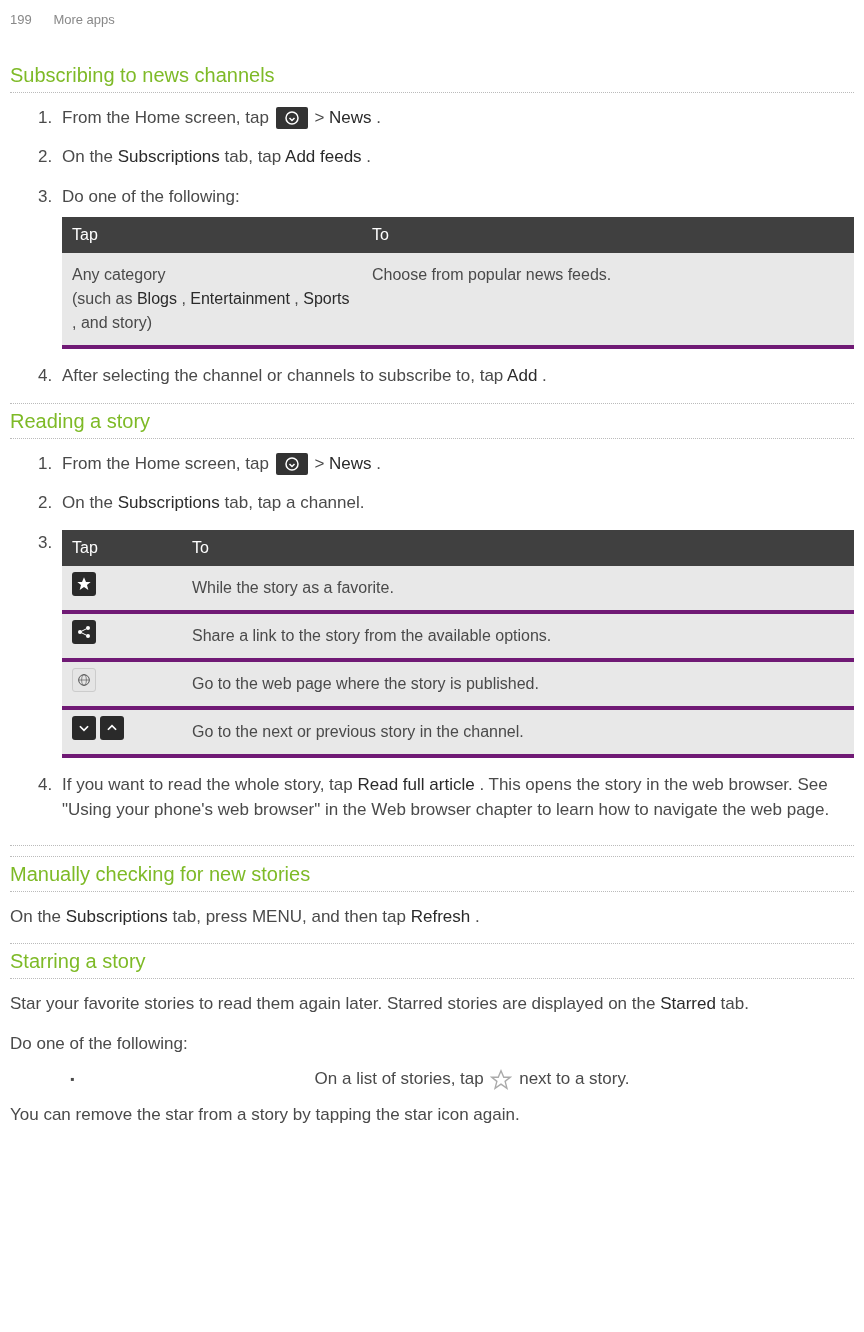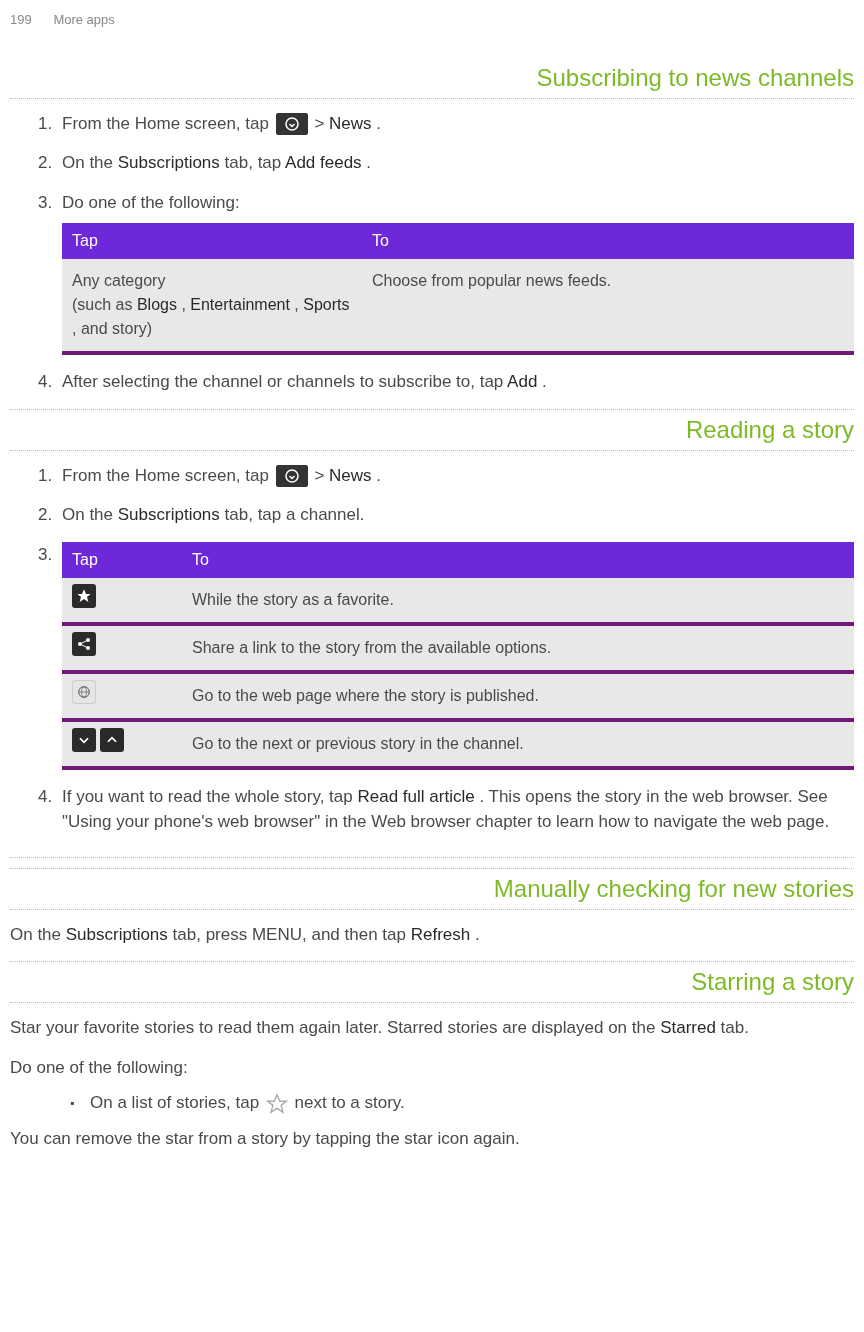--- a/index.html
+++ b/index.html
@@ -12,26 +12,25 @@
     width: 864px;
   }
   .header {
     font-size: 13px;
     color: #888;
     margin-bottom: 28px;
   }
   h2 {
     color: #7eba27;
     font-weight: 500;
-    font-size: 24px;
+    font-size: 20px;
     border-top: 1px dotted #bbb;
     border-bottom: 1px dotted #bbb;
     padding: 2px 0;
     margin-bottom: 12px;
-    text-align: right;
   }
   h2.first { border-top: none; }
   ol { list-style: none; padding-left: 28px; }
   ol > li { position: relative; padding-left: 24px; margin-bottom: 14px; }
   ol > li .num {
     position: absolute;
     left: 0;
     top: 0;
     font-weight: 500;
     color: #4a4a4a;
@@ -49,21 +48,21 @@
     margin: 0 2px;
   }
   .icon-box svg { display: block; }
   table {
     width: 100%;
     border-collapse: collapse;
     margin: 8px 0 14px 0;
     font-size: 16px;
   }
   thead th {
-    background: #6d28d9;
+    background: #404040;
     color: #fff;
     text-align: left;
     font-weight: 400;
     padding: 6px 10px;
   }
   tbody td {
     background: #e8e8e8;
     padding: 10px 10px;
     vertical-align: top;
     border-bottom: 4px solid #701a75;
@@ -81,21 +80,21 @@
   }
   .icon-dark { background: #2a2a2a; }
   .icon-light { background: #e5e5e5; border: 1px solid #ccc; }
   .hr-section {
     border-top: 1px dotted #bbb;
     margin: 22px 0 10px 0;
   }
   p { margin-bottom: 10px; }
   .body-text { margin-top: 6px; margin-bottom: 14px; }
   ul.bullets { list-style: none; padding-left: 60px; margin: 10px 0; }
-  ul.bullets li { position: relative; padding-left: 20px; margin-bottom: 10px; }
+  ul.bullets li { position: relative; padding-left: 20px; margin-bottom: 10px; text-align: center; }
   ul.bullets li::before {
     content: "▪";
     position: absolute;
     left: 0;
     color: #4a4a4a;
     font-size: 12px;
     top: 4px;
   }
   .star-icon {
     display: inline-block;

